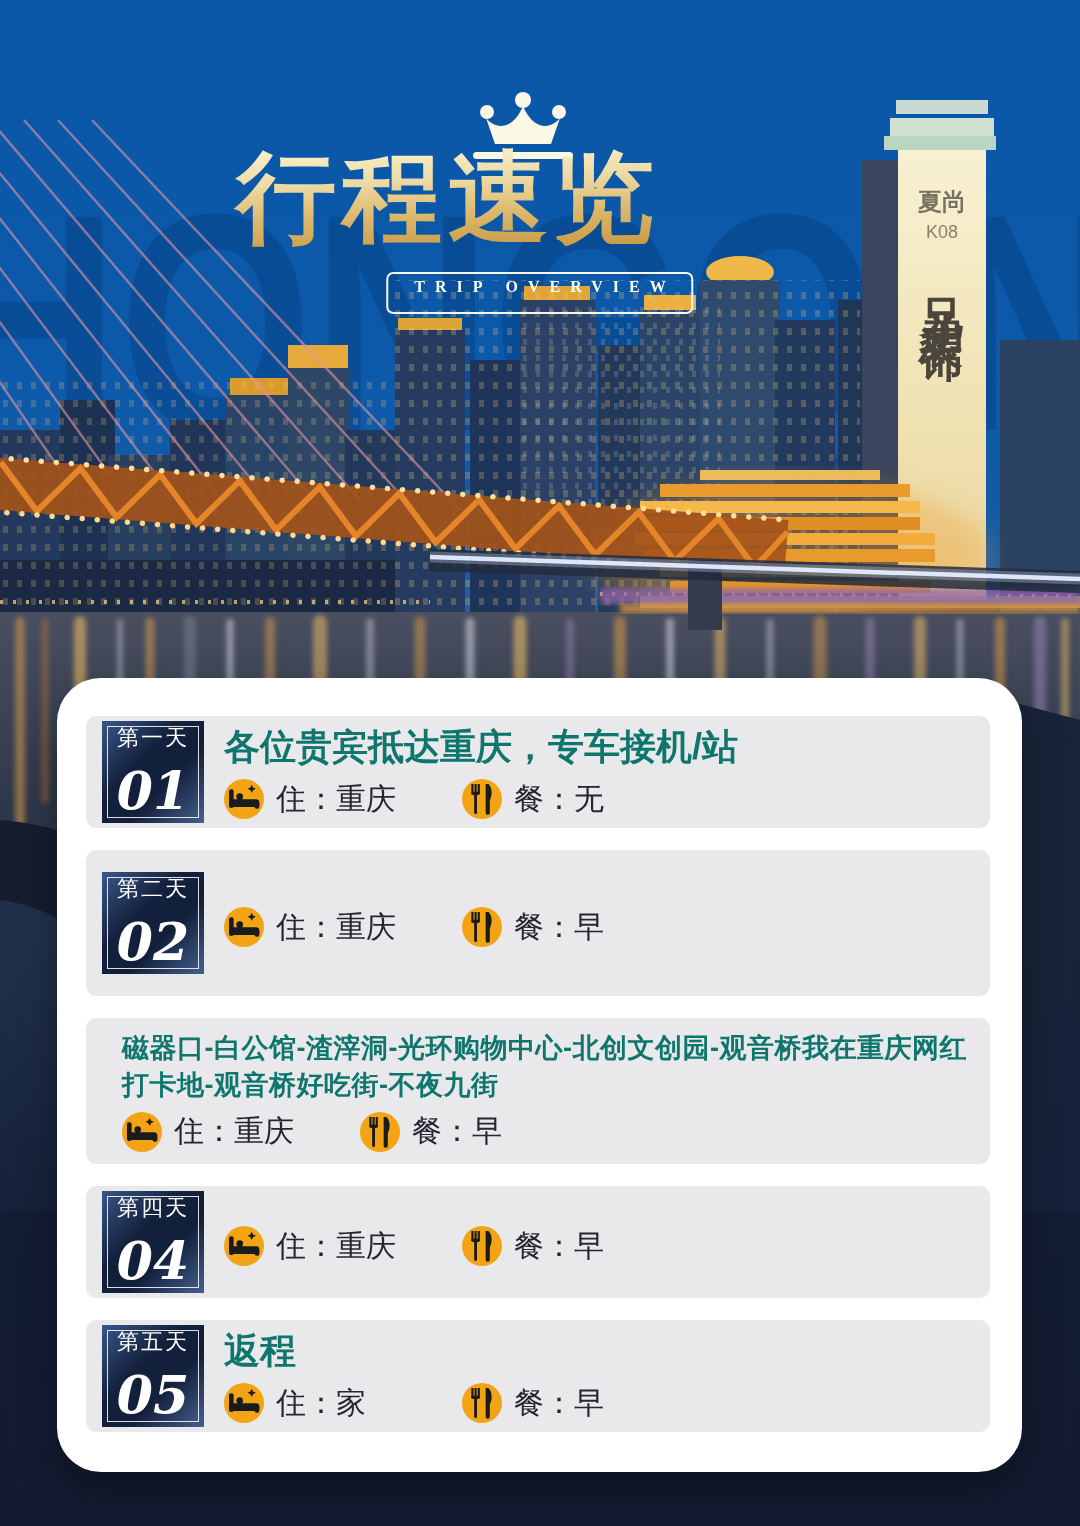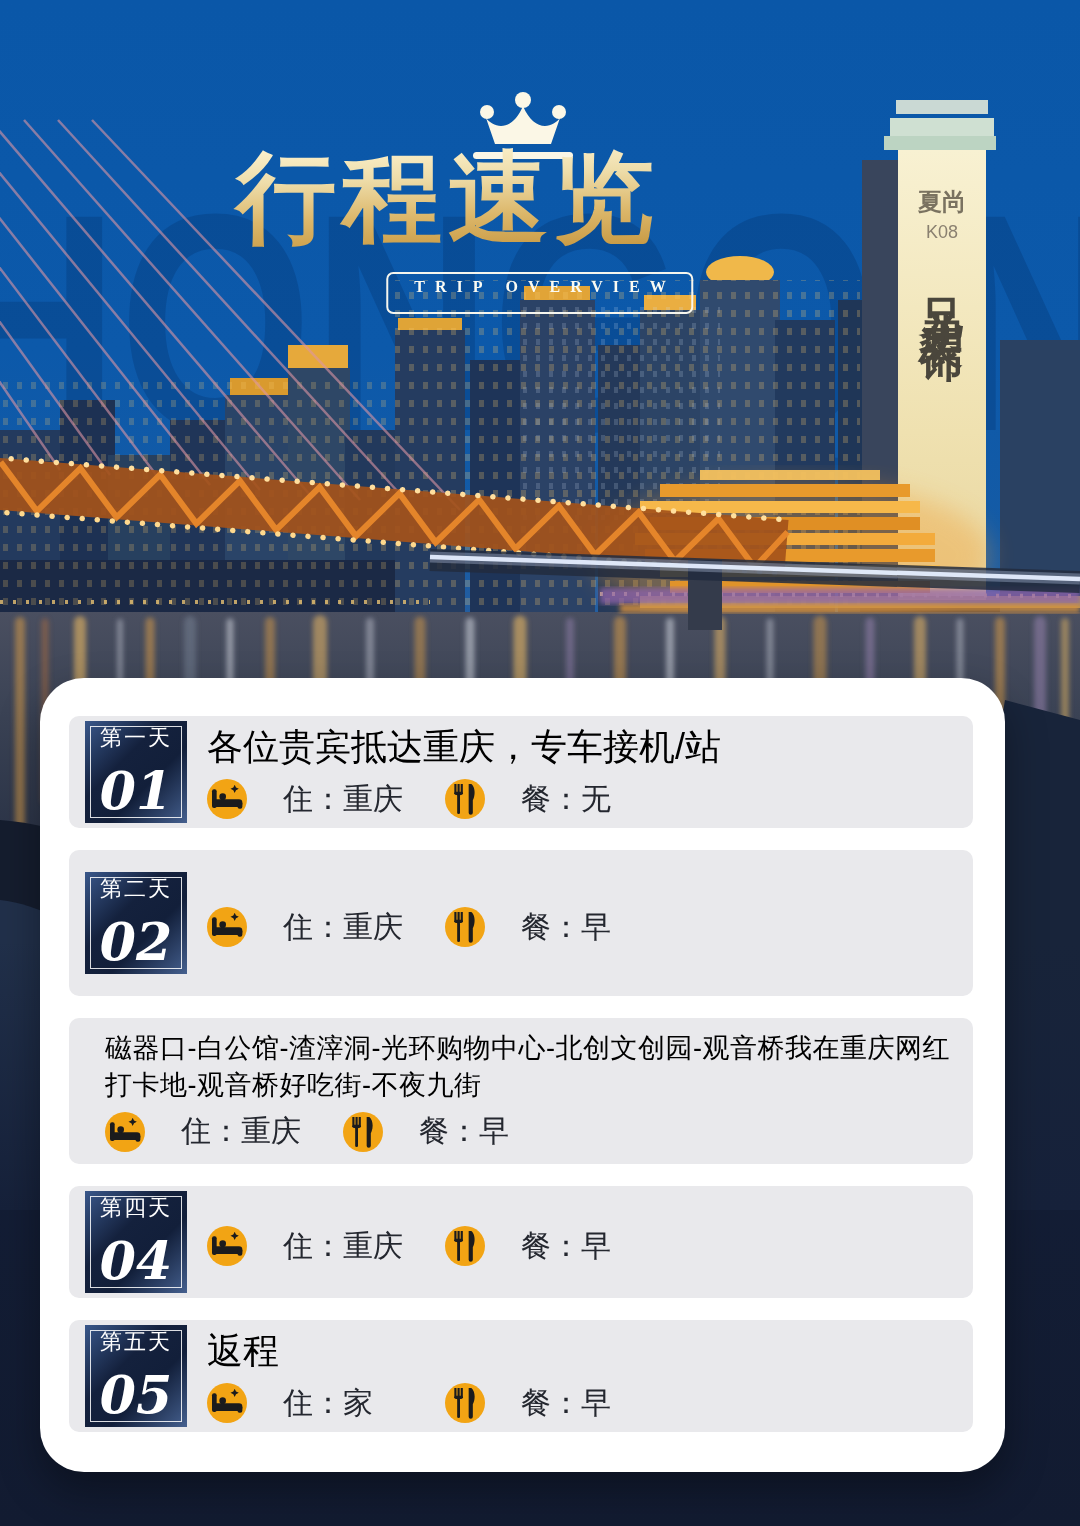--- a/index.html
+++ b/index.html
@@ -14,42 +14,42 @@
   .main-title{position:absolute;top:144px;left:0;width:896px;margin:0;text-align:center;
     font-size:100px;font-weight:900;letter-spacing:6px;line-height:1.1;
     font-family:"Liberation Serif","Liberation Sans",serif;
     background:linear-gradient(178deg,#fdf3d0 8%,#eeddaa 34%,#dcb76a 62%,#c89a44 88%);
     -webkit-background-clip:text;background-clip:text;color:transparent;}
   .subtitle{position:absolute;top:272px;left:50%;transform:translateX(-50%);
     border:2px solid #f6f6ee;border-radius:7px;color:#fbfbf3;
     font-family:"Liberation Serif",serif;font-weight:700;font-size:16px;
     letter-spacing:10px;padding:4px 16px 16px 26px;white-space:nowrap;}
 
-  .card{position:absolute;left:40px;top:678px;width:965px;height:794px;box-sizing:border-box;
+  .card{position:absolute;left:57px;top:678px;width:965px;height:794px;box-sizing:border-box;
     background:#ffffff;border-radius:44px;padding:38px 32px 40px 29px;
     display:flex;flex-direction:column;gap:22px;
     box-shadow:0 18px 40px rgba(0,0,0,.35);}
 
   .row{background:#e9e9ec;border-radius:10px;display:flex;align-items:center;
     box-sizing:border-box;height:112px;padding:8px 18px 8px 16px;overflow:hidden;}
   .row.two{height:146px;}
 
   .badge{flex:none;width:102px;height:102px;position:relative;color:#fff;
     background:linear-gradient(135deg,#39578a 0%,#14213d 38%,#121f3a 62%,#45608f 100%);
     display:flex;flex-direction:column;align-items:center;justify-content:center;}
   .badge::after{content:"";position:absolute;inset:5px;border:1px solid rgba(255,255,255,.85);}
   .badge-label{font-size:22px;letter-spacing:2px;line-height:1;}
   .badge-num{font-family:"DejaVu Serif","Liberation Serif",serif;font-style:italic;font-weight:700;
     font-size:52px;line-height:1;margin-top:16px;}
 
   .content{flex:1;margin-left:20px;min-width:0;}
-  .row-title{font-size:36px;font-weight:400;color:#000000;line-height:1.3;}
+  .row-title{font-size:36px;font-weight:700;color:#0f766e;line-height:1.3;}
   .row.two .row-title{font-size:27px;line-height:1.36;letter-spacing:.5px;}
   .meta{display:flex;align-items:center;margin-top:8px;font-size:30px;color:#24272f;font-weight:500;}
-  .meta-group{display:flex;align-items:center;gap:24px;}
+  .meta-group{display:flex;align-items:center;}
   .meta-group.stay{width:238px;}
   .icon-circle{flex:none;width:40px;height:40px;margin-right:12px;display:flex;}
   .icon-circle svg{width:40px;height:40px;}
 </style>
 </head>
 <body>
 
 <div class="poster">
 
   <svg class="photo" width="1080" height="1210" viewBox="0 0 1080 1210">

